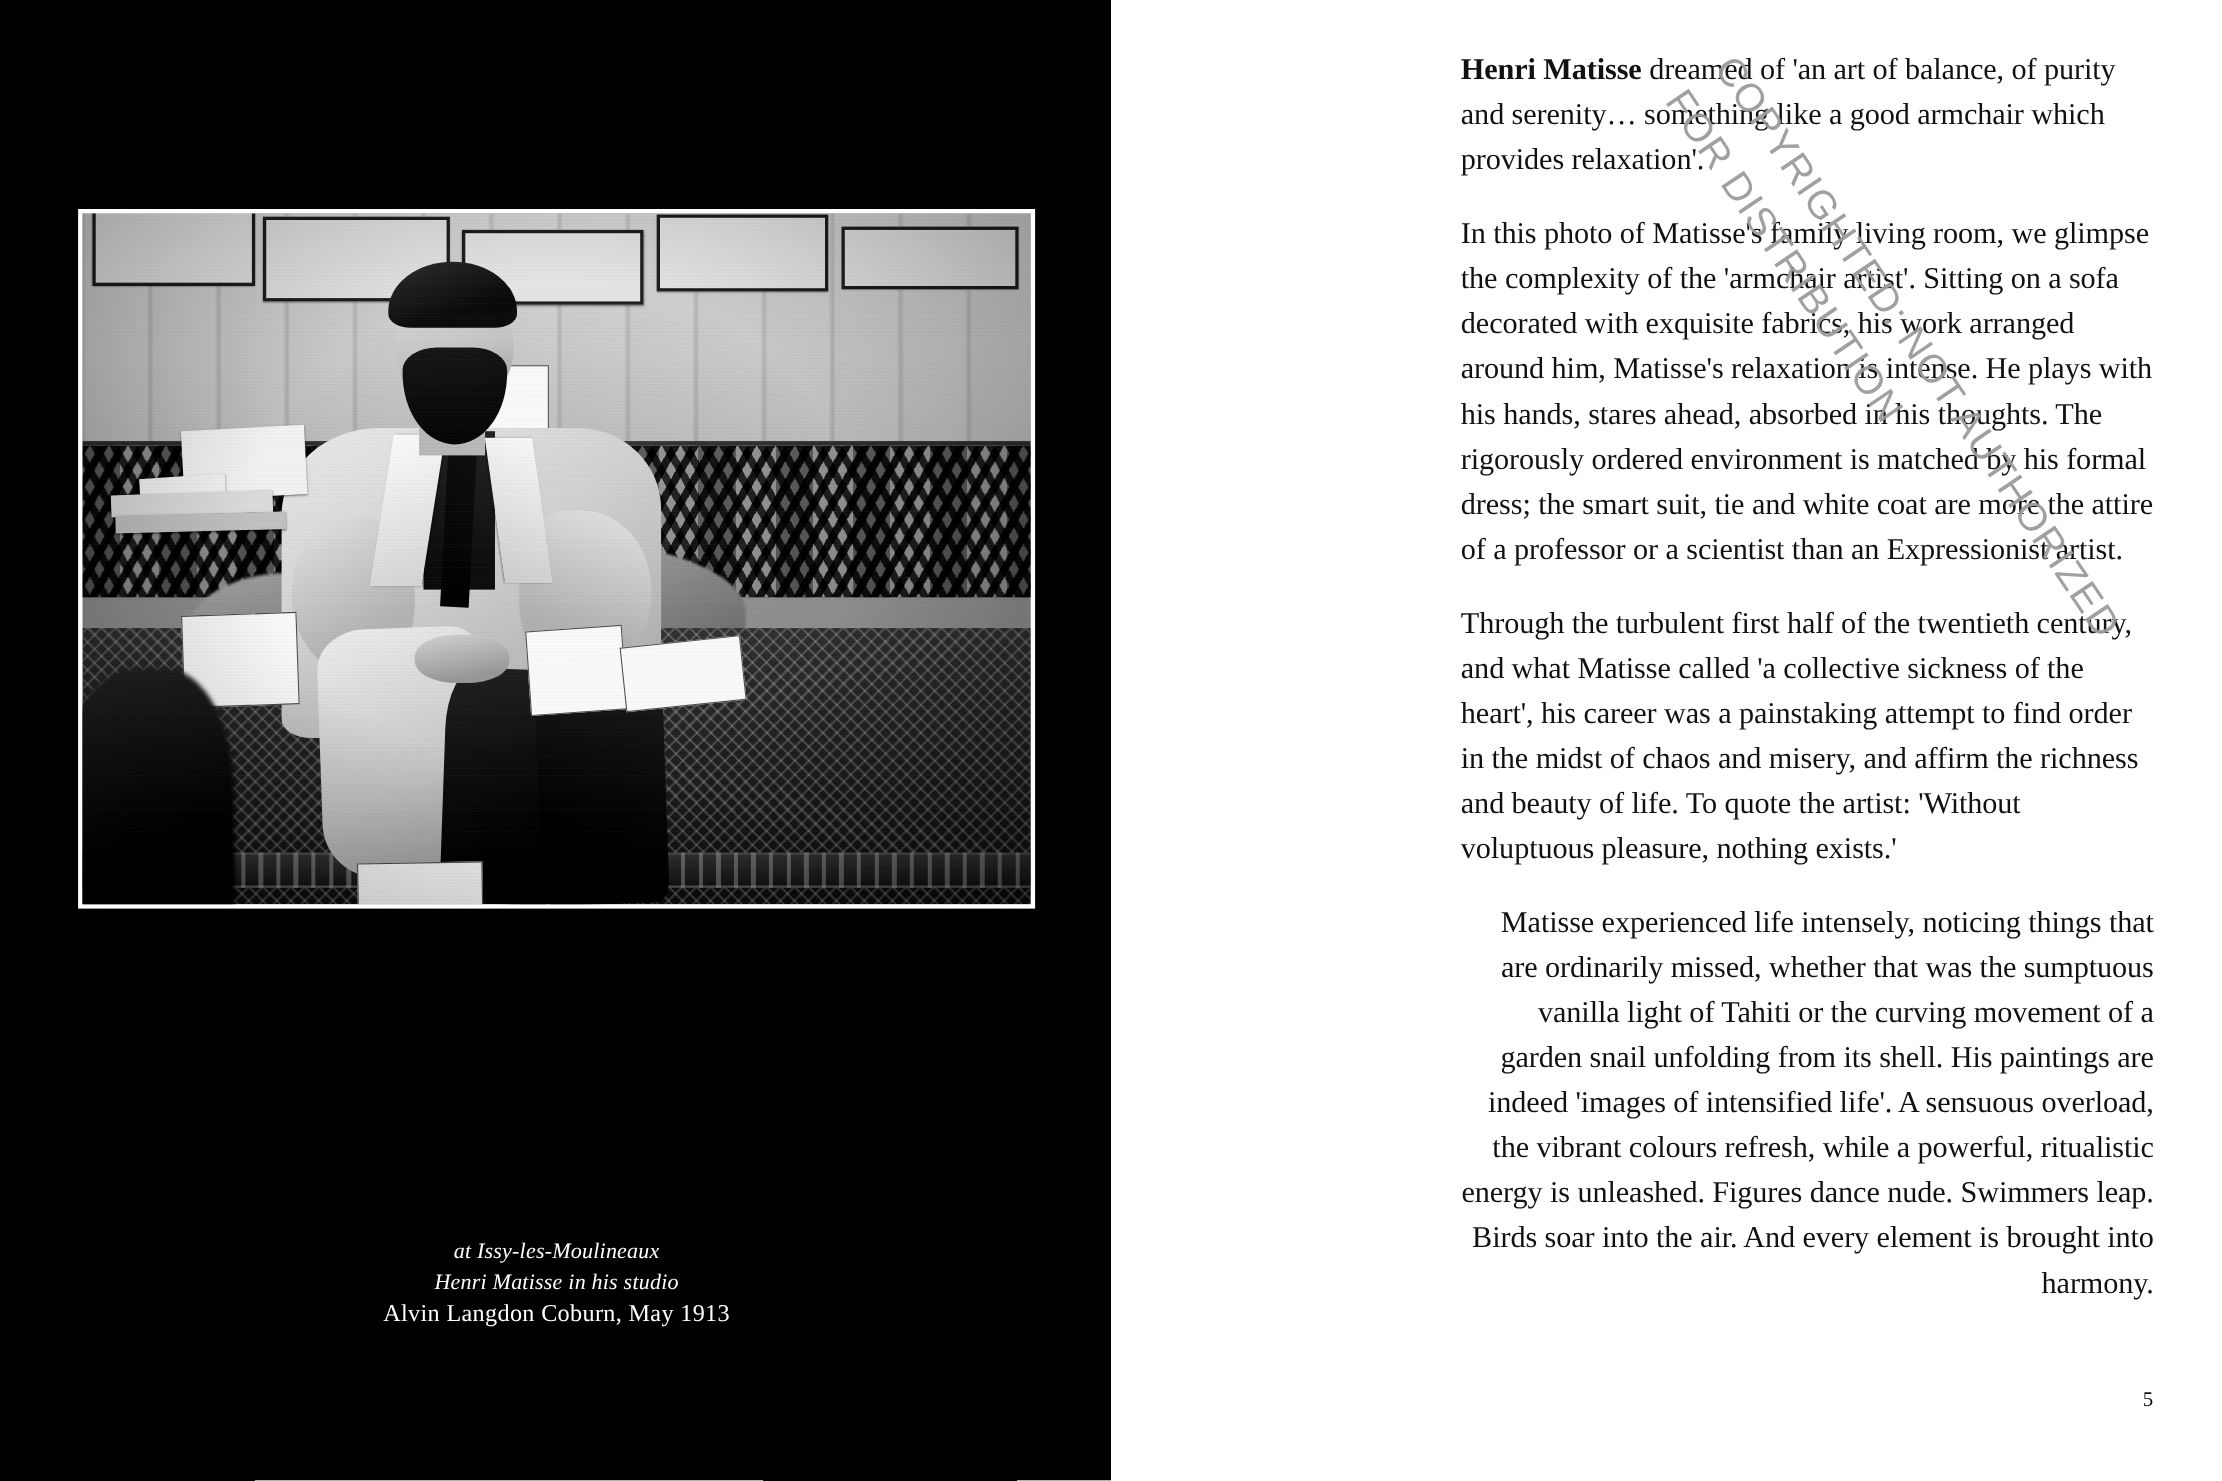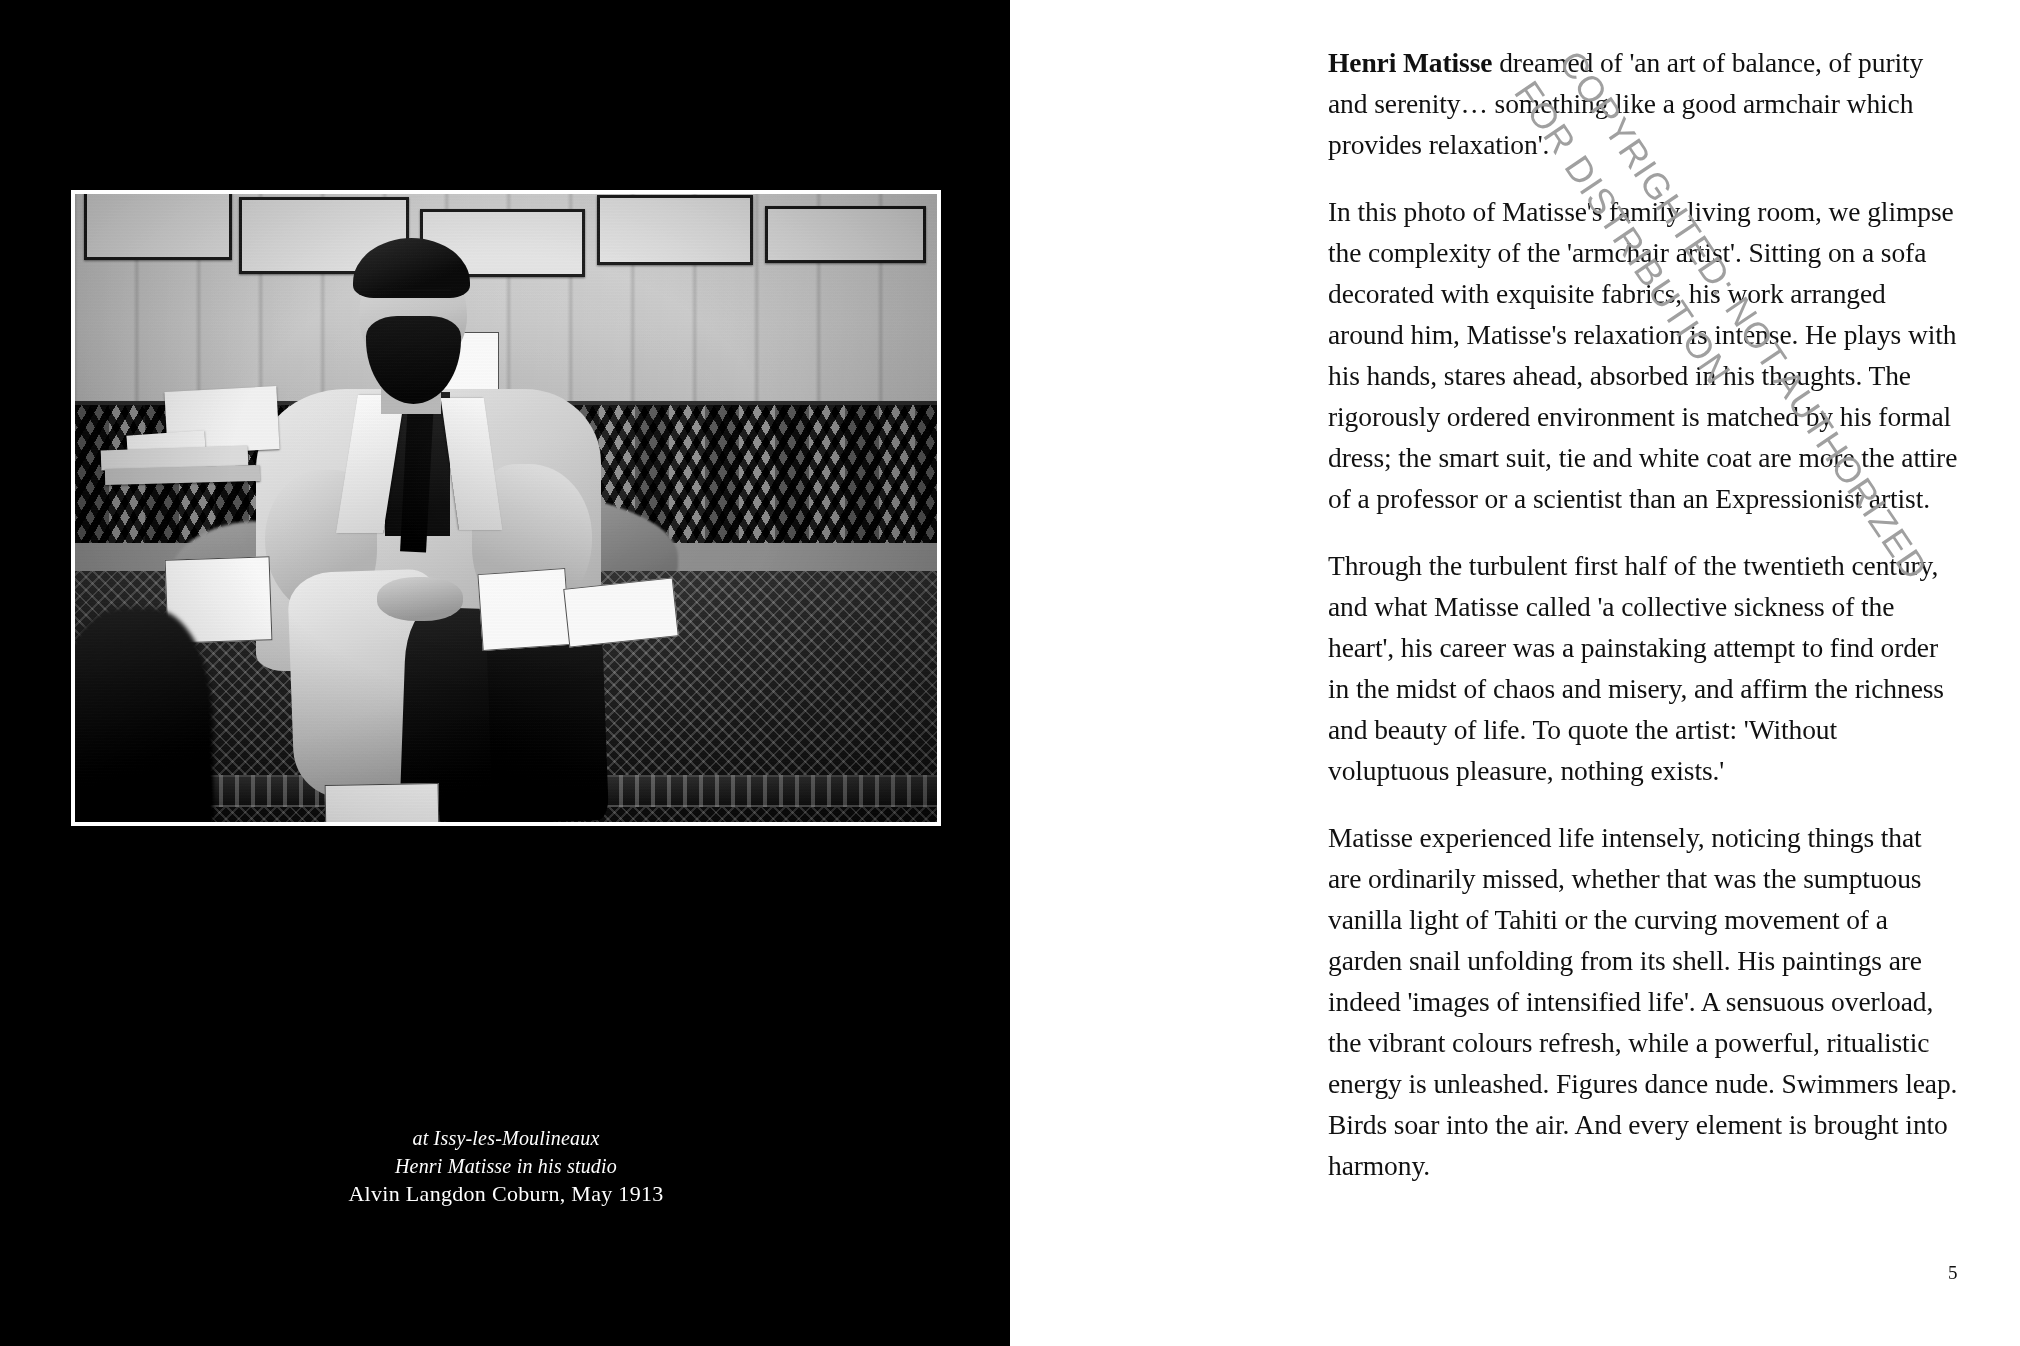--- a/index.html
+++ b/index.html
@@ -338,21 +338,21 @@
     width: 630px;
   }
   .column p {
     margin: 0 0 26px 0;
     font-family: "Liberation Serif", serif;
     font-size: 27.5px;
     line-height: 41px;
     color: #111111;
     letter-spacing: -0.1px;
   }
-  .column p:last-child { margin-bottom: 0; }
+  .column p:last-child { margin-bottom: 0; text-align: right; }
   .lead-name { font-weight: bold; }
 
   .folio {
     position: absolute;
     left: 938px;
     top: 1262px;
     font-family: "Liberation Serif", serif;
     font-size: 19px;
     color: #111111;
   }

